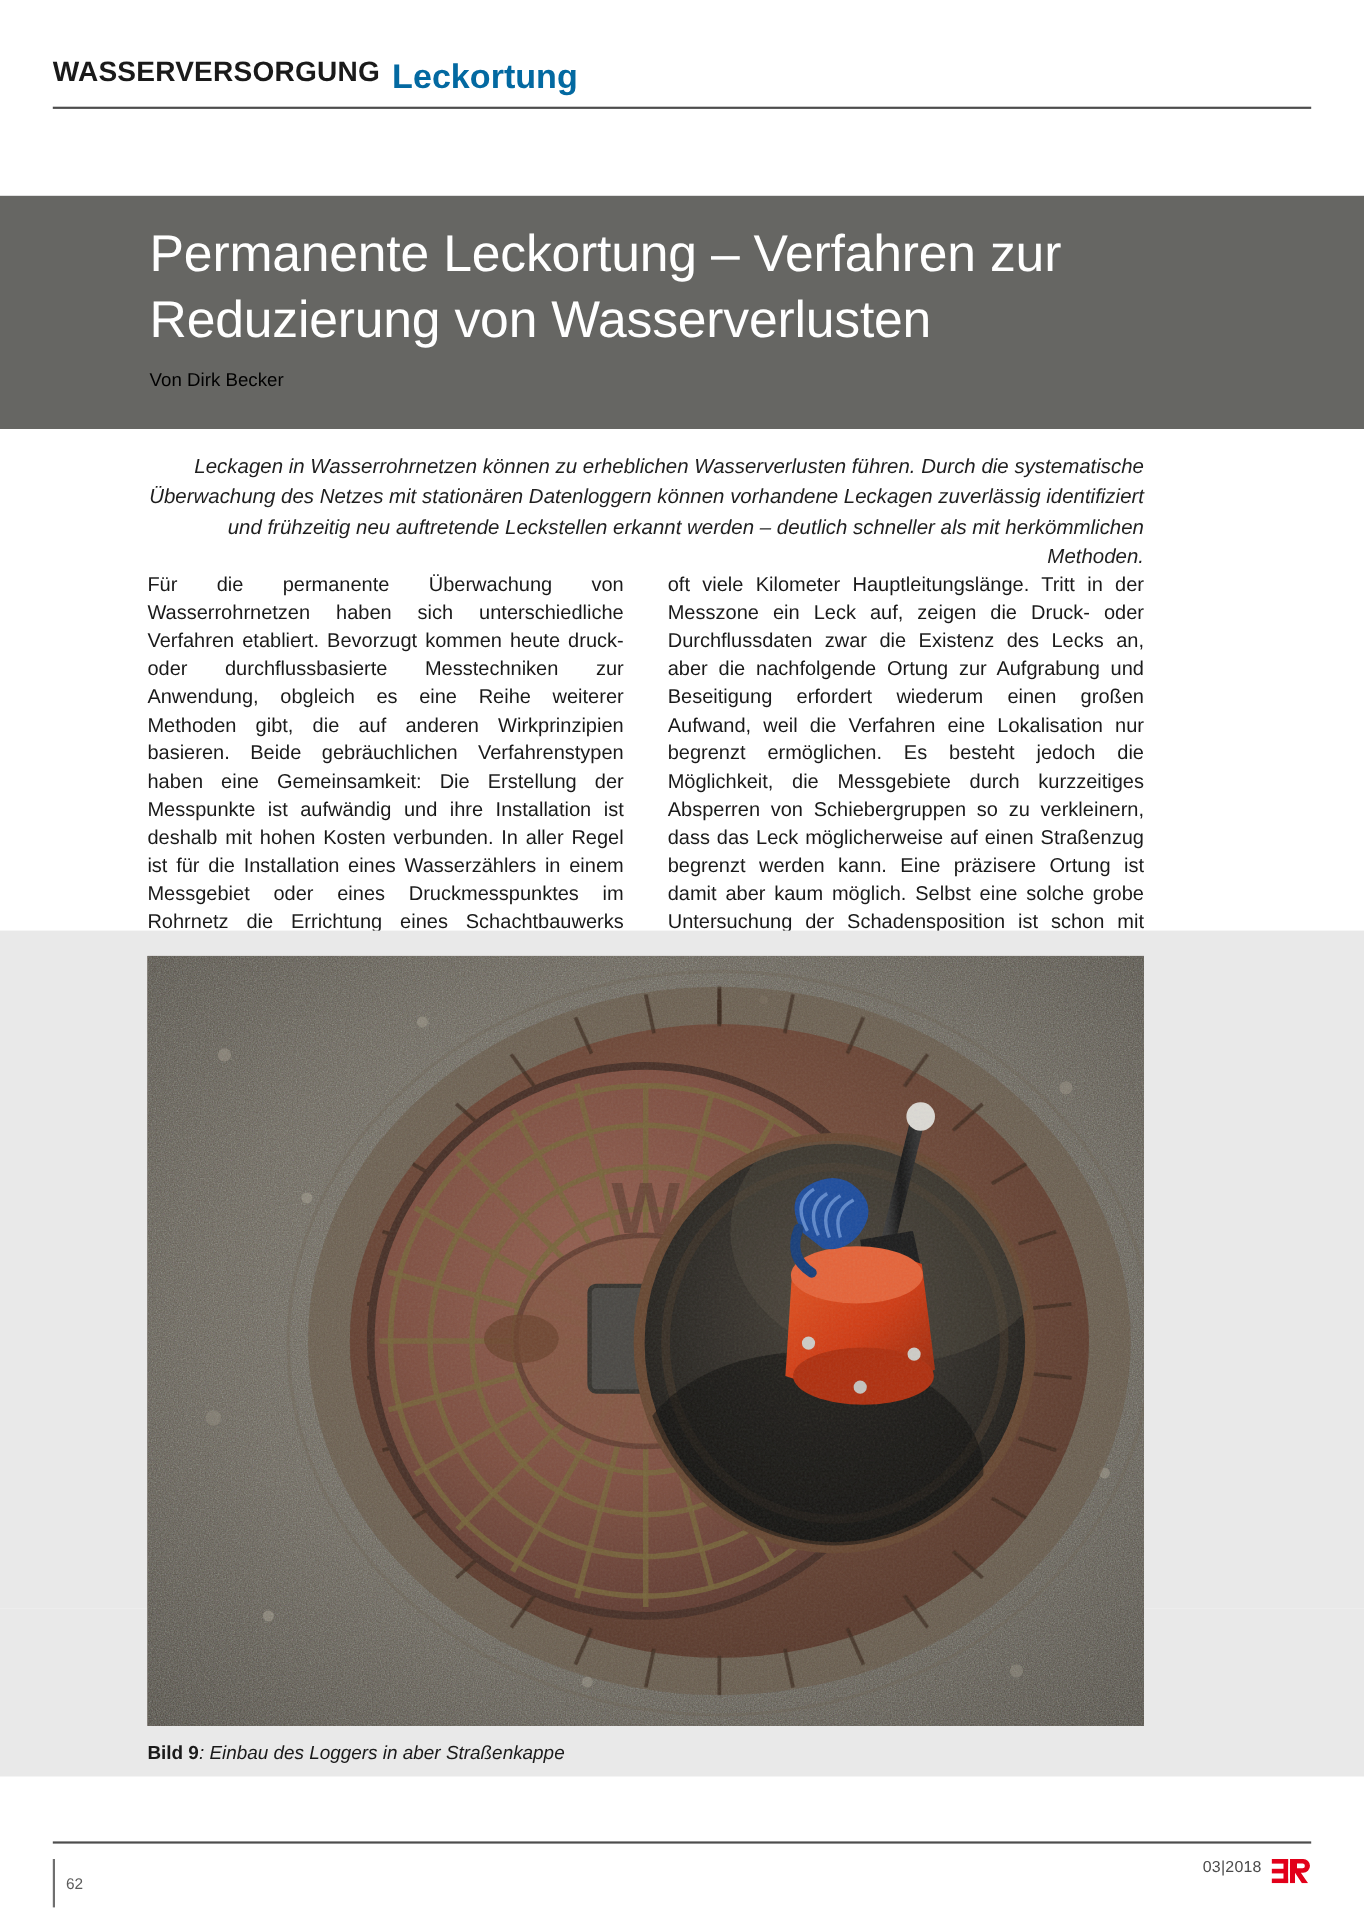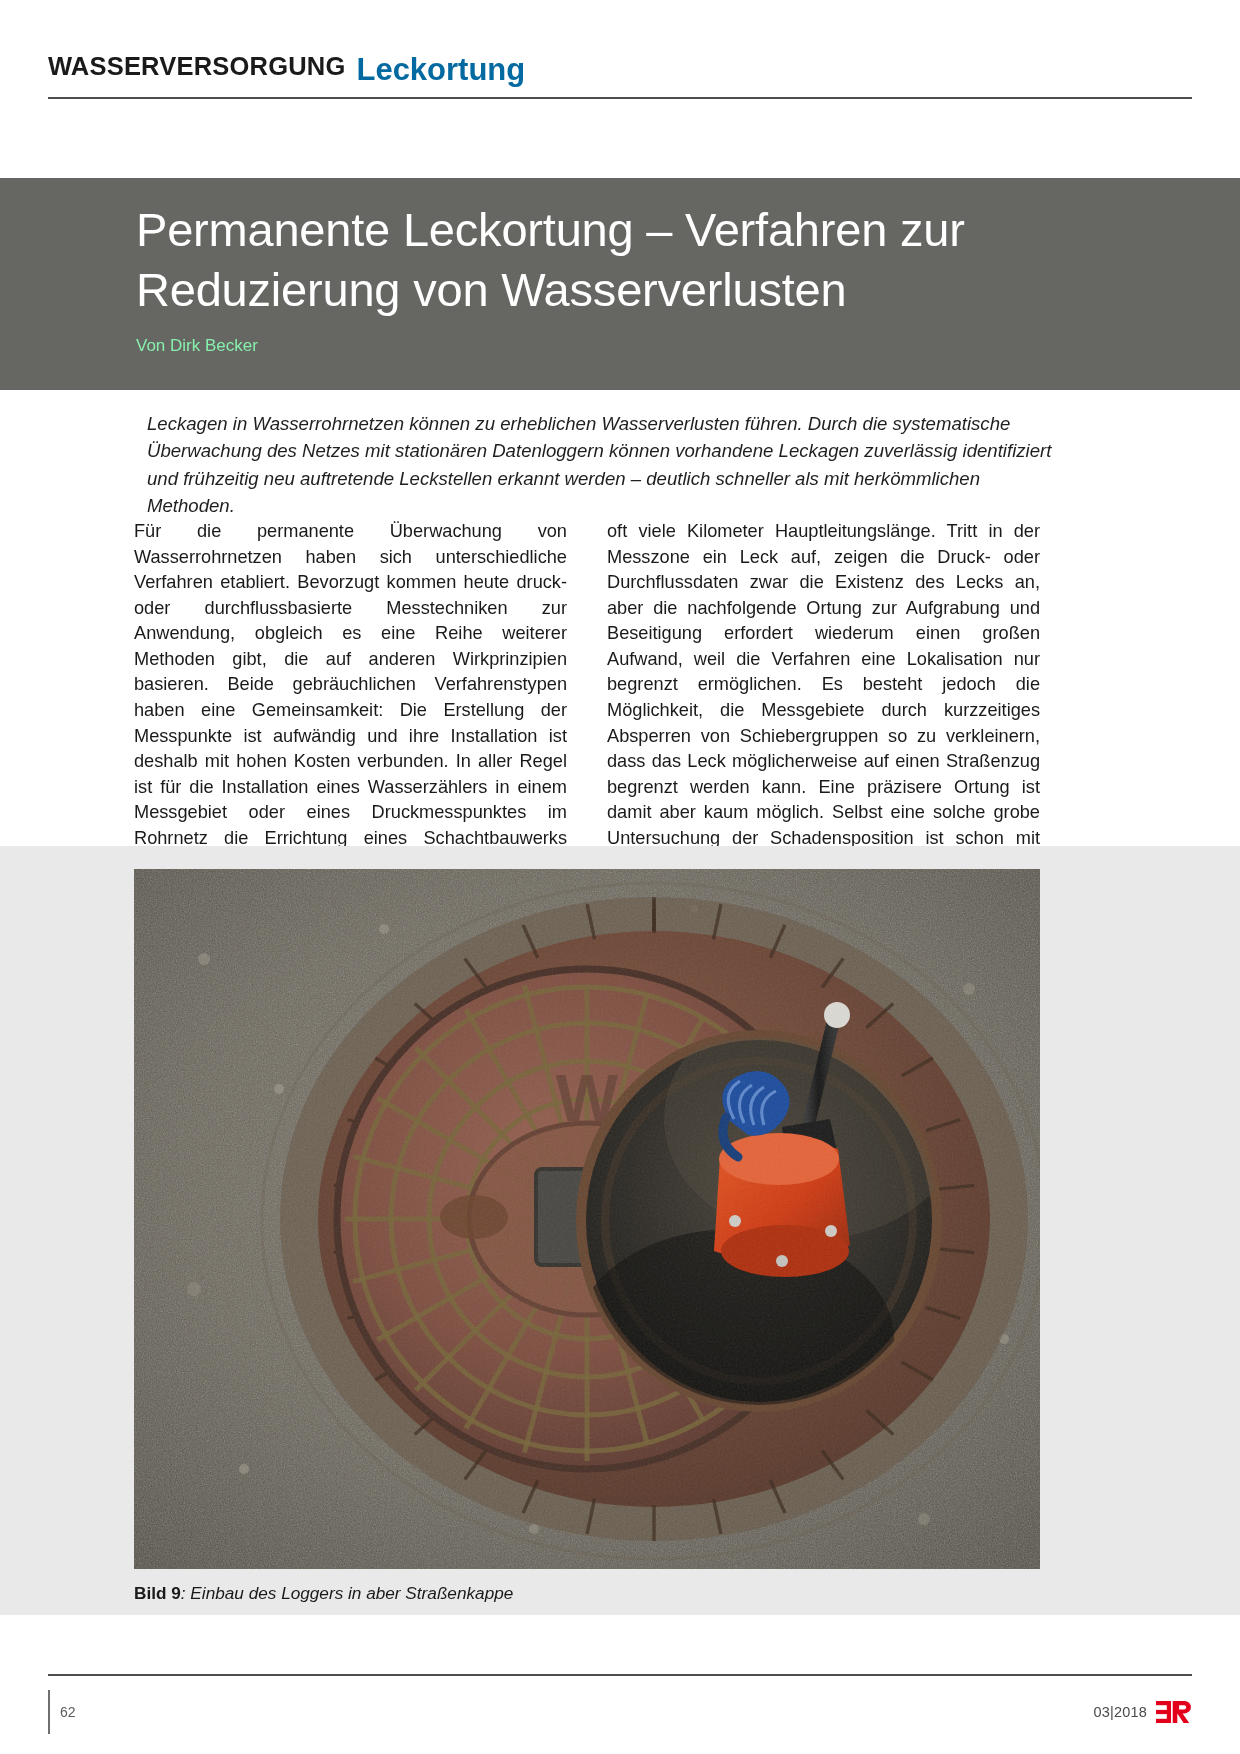--- a/index.html
+++ b/index.html
@@ -70,35 +70,34 @@
     line-height: 1.27;
     font-weight: 400;
     color: #ffffff;
     letter-spacing: -0.2px;
     margin: 0;
   }
   .byline {
     margin-top: 17px;
     font-size: 17px;
     font-weight: 400;
-    color: #86efac;
+    color: #000000;
   }
 
   
   .lead {
     position: absolute;
     left: 134px;
     top: 410px;
     width: 906px;
     font-size: 18.6px;
     line-height: 1.47;
     font-style: italic;
     color: #1f1f1f;
-    text-align: left;
-    margin-left: 13px;
+    text-align: right;
   }
 
   
   .cols {
     position: absolute;
     left: 134px;
     top: 519px;
     width: 906px;
     display: flex;
     gap: 40px;
@@ -188,21 +187,21 @@
     color: #5c5c5c;
     align-self: center;
     line-height: 1;
   }
   .footer-right {
     position: absolute;
     right: 0;
     top: 0;
     height: 44px;
     display: flex;
-    align-items: center;
+    align-items: flex-start;
     gap: 9px;
   }
   .issue {
     font-size: 14.5px;
     color: #4a4a4a;
     letter-spacing: 0.2px;
   }
   .logo3r {
     display: flex;
     align-items: center;

